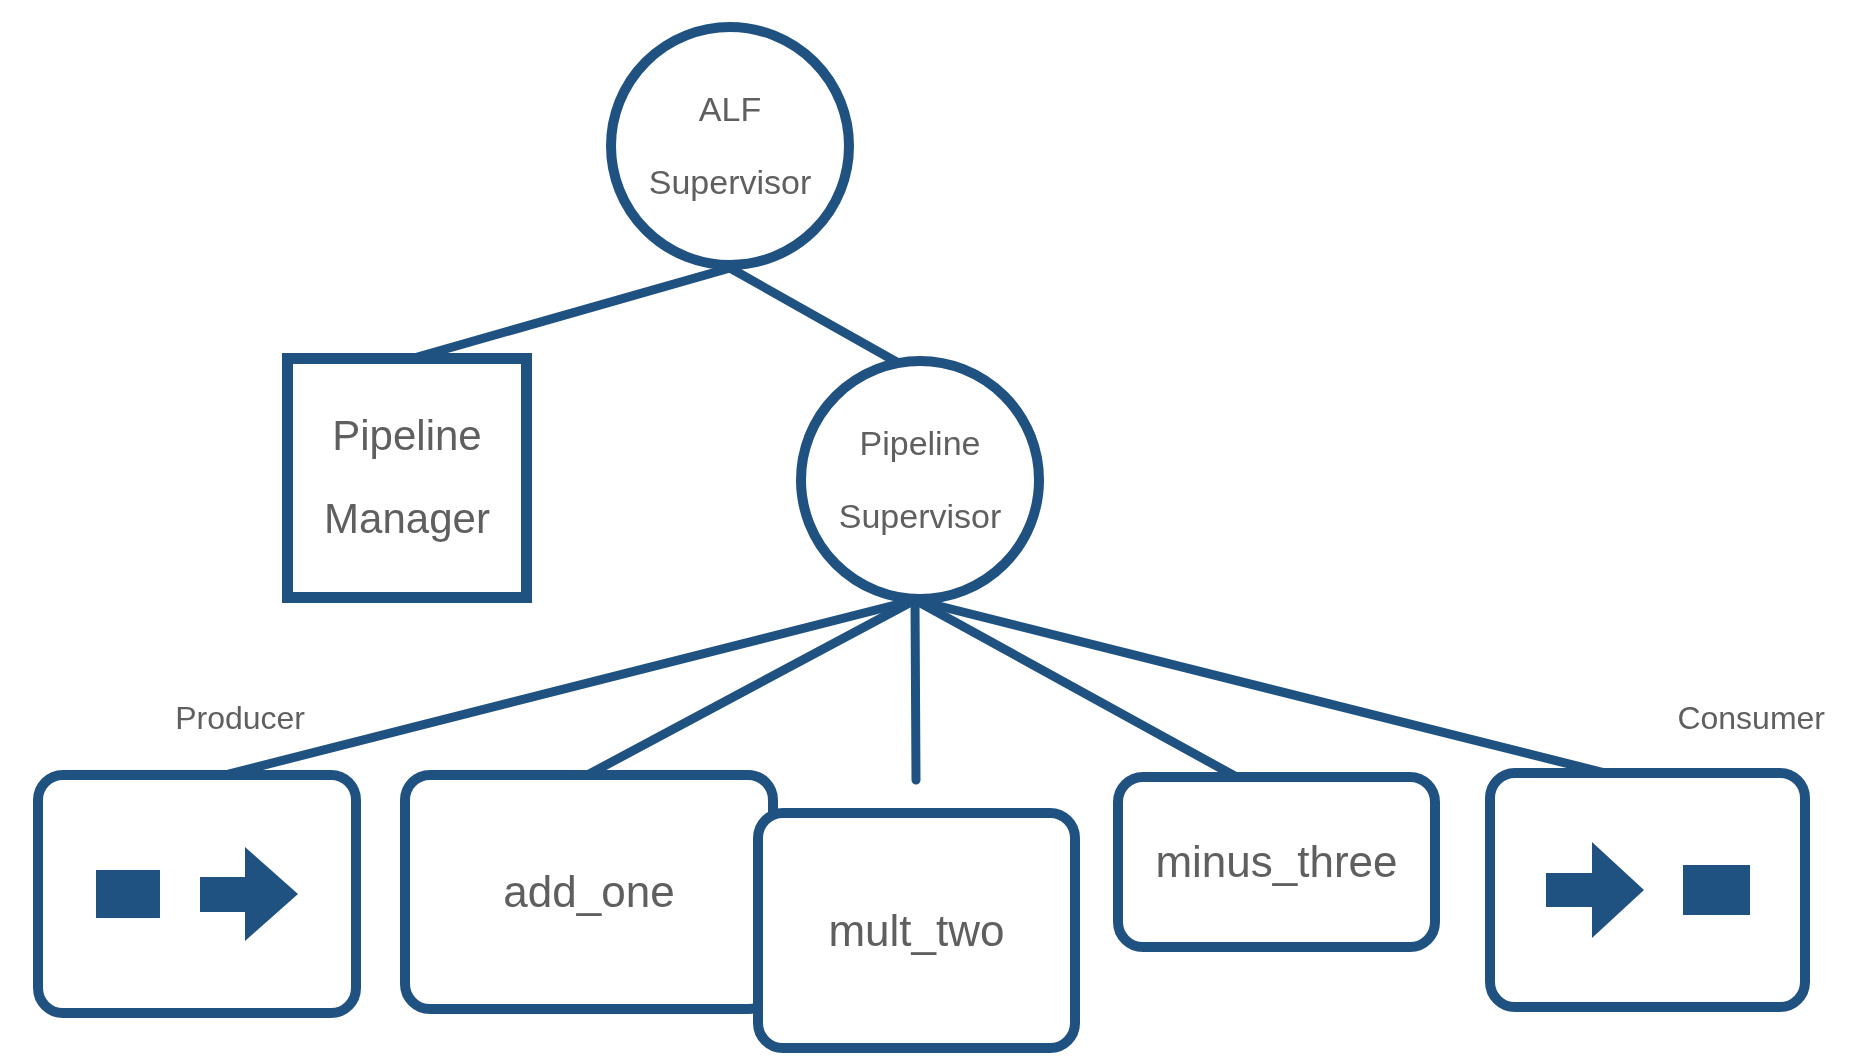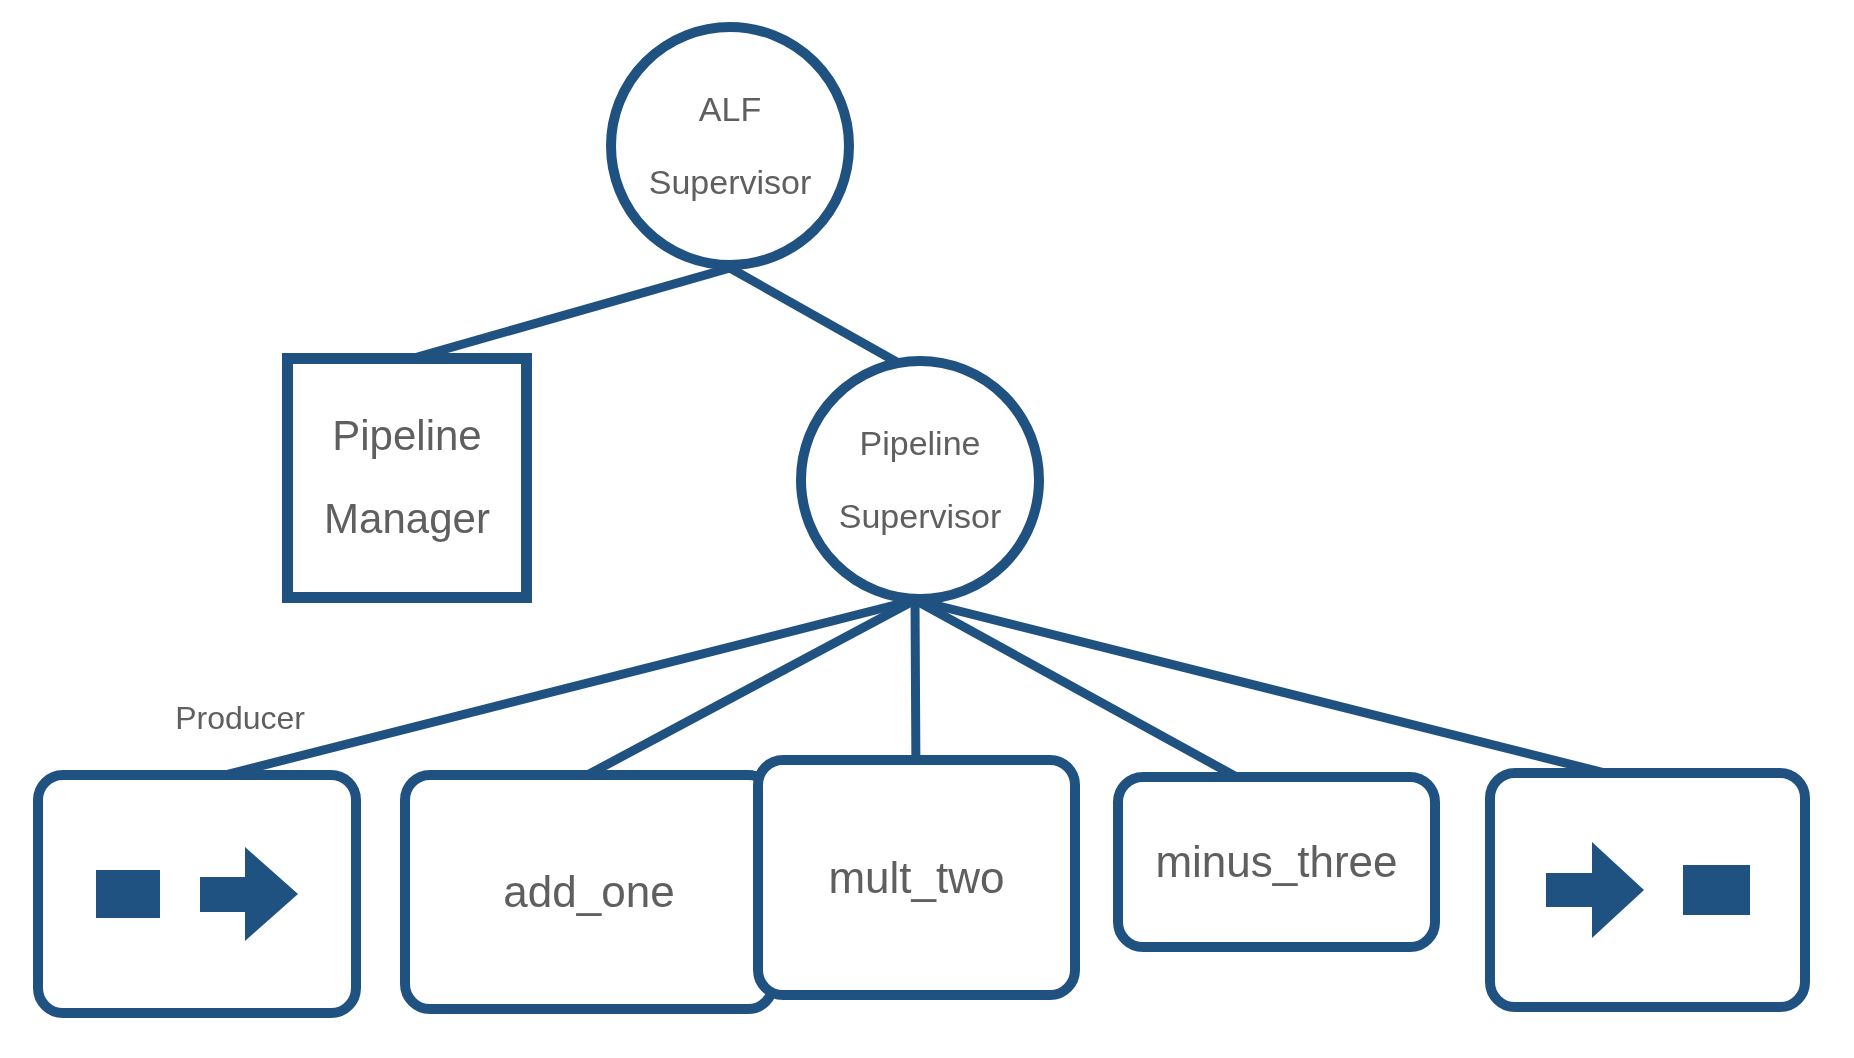--- a/index.html
+++ b/index.html
@@ -46,21 +46,21 @@
 
   .circle { border-radius: 50%; }
   .rounded { border-radius: 30px; }
 
   .node-alf        { left: 606px; top: 22px;  width: 248px; height: 248px; font-size: 34px; line-height: 1.32; }
   .node-manager    { left: 282px; top: 353px; width: 250px; height: 250px; border-width: 11px; font-size: 42px; line-height: 1.3; }
   .node-supervisor { left: 796px; top: 356px; width: 248px; height: 248px; font-size: 34px; line-height: 1.32; }
 
   .node-producer    { left: 33px;   top: 770px; width: 328px; height: 248px; }
   .node-addone      { left: 400px;  top: 770px; width: 378px; height: 244px; font-size: 44px; }
-  .node-multtwo     { left: 753px;  top: 755px; width: 327px; height: 245px; font-size: 44px; }
+  .node-multtwo     { left: 753px;  top: 808px; width: 327px; height: 245px; font-size: 44px; }
   .node-minusthree  { left: 1113px; top: 772px; width: 327px; height: 180px; font-size: 44px; }
   .node-consumer    { left: 1485px; top: 768px; width: 325px; height: 244px; }
 
   .caption {
     position: absolute;
     z-index: 1;
     color: var(--text);
     font-size: 32px;
     text-align: right;
   }
@@ -114,20 +114,21 @@
   </div>
 
   <div class="node rounded node-multtwo">
     <span>mult_two</span>
   </div>
 
   <div class="node rounded node-minusthree">
     <span>minus_three</span>
   </div>
 
+  <div class="caption caption-consumer">Consumer</div>
 
   <div class="node rounded node-consumer">
     <svg class="flow-icon" width="204" height="96" viewBox="0 0 204 96" xmlns="http://www.w3.org/2000/svg">
       <rect x="0" y="31" width="46" height="34"></rect>
       <polygon points="46,0 98,48 46,96"></polygon>
       <rect x="137" y="23" width="67" height="50"></rect>
     </svg>
   </div>
 
 </div>

